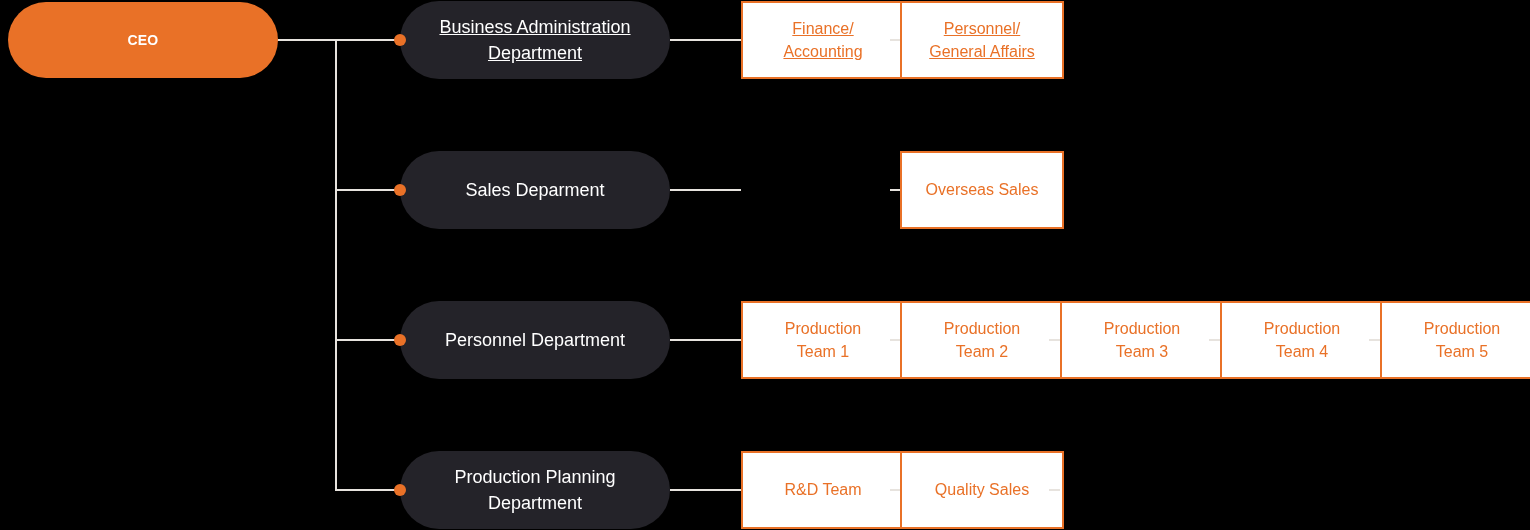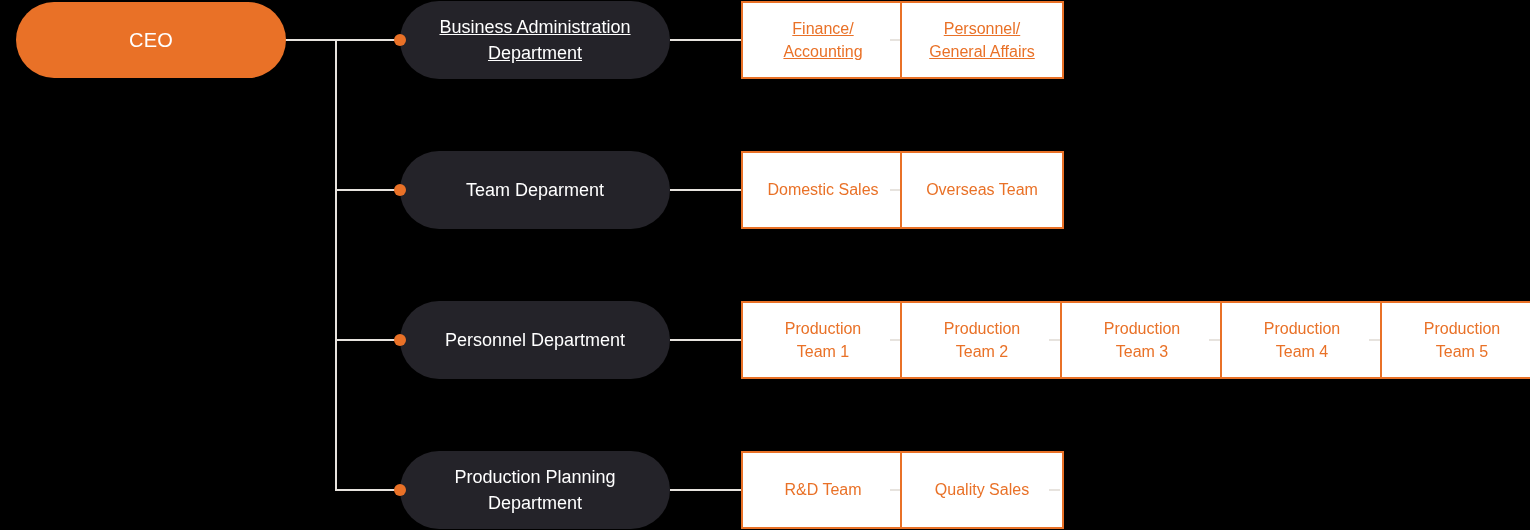--- a/index.html
+++ b/index.html
@@ -18,29 +18,29 @@
   .node {
     position: absolute;
     display: flex;
     align-items: center;
     justify-content: center;
     text-align: center;
     white-space: pre-line;
     box-sizing: border-box;
   }
   .ceo {
-    left: 16px;
+    left: 8px;
     top: 2px;
     width: 270px;
     height: 76px;
     background: var(--accent, #e97127);
     border-radius: 38px;
     color: var(--node_text, #fff);
-    font-size: 20px;
-    font-weight: 400;
+    font-size: 14px;
+    font-weight: 700;
     letter-spacing: 0.2px;
   }
   .dept {
     left: 400px;
     width: 270px;
     height: 78px;
     background: var(--node_dark, #242329);
     border-radius: 39px;
     color: var(--node_text, #fff);
     font-size: 18px;
@@ -102,25 +102,24 @@
 Department</div>
   <div class="hline r1l" style="left:670px; width:71px;"></div>
   <div class="node team r1 c1">Finance/
 Accounting</div>
   <div class="hline r1l" style="left:890px; width:10px;"></div>
   <div class="node team r1 c2">Personnel/
 General Affairs</div>
 
   <div class="hline r2l" style="left:335px; width:65px;"></div>
   <div class="dot r2d" style="left:394px;"></div>
-  <div class="node dept r2">Team Deparment</div>
+  <div class="node dept r2">Sales Deparment</div>
   <div class="hline r2l" style="left:670px; width:71px;"></div>
-  <div class="node team r2 c1">Domestic Sales</div>
   <div class="hline r2l" style="left:890px; width:10px;"></div>
-  <div class="node team r2 c2">Overseas Team</div>
+  <div class="node team r2 c2">Overseas Sales</div>
 
   <div class="hline r3l" style="left:335px; width:65px;"></div>
   <div class="dot r3d" style="left:394px;"></div>
   <div class="node dept r3">Personnel Department</div>
   <div class="hline r3l" style="left:670px; width:71px;"></div>
   <div class="node team r3 c1">Production
 Team 1</div>
   <div class="hline r3l" style="left:890px; width:10px;"></div>
   <div class="node team r3 c2">Production
 Team 2</div>

